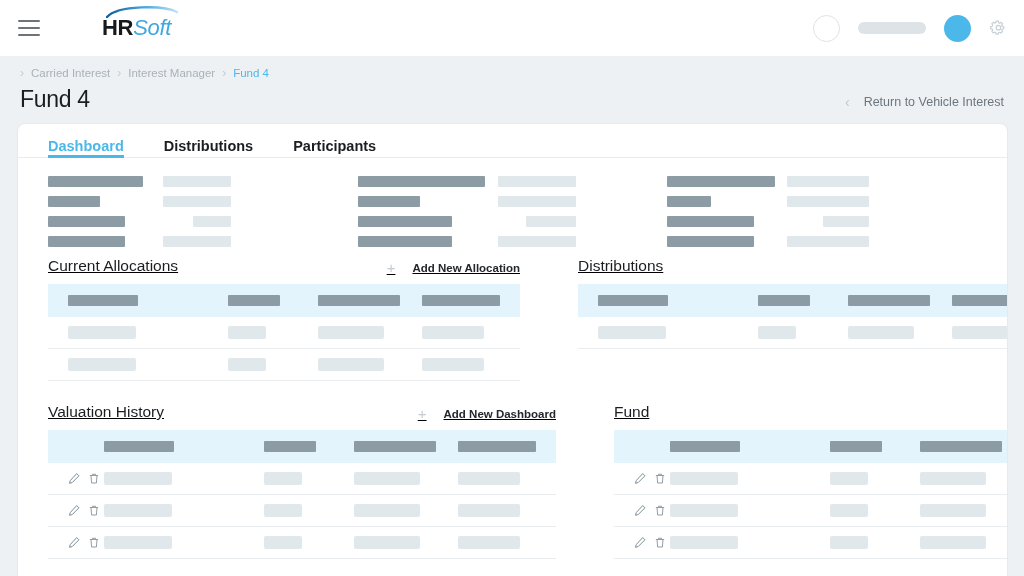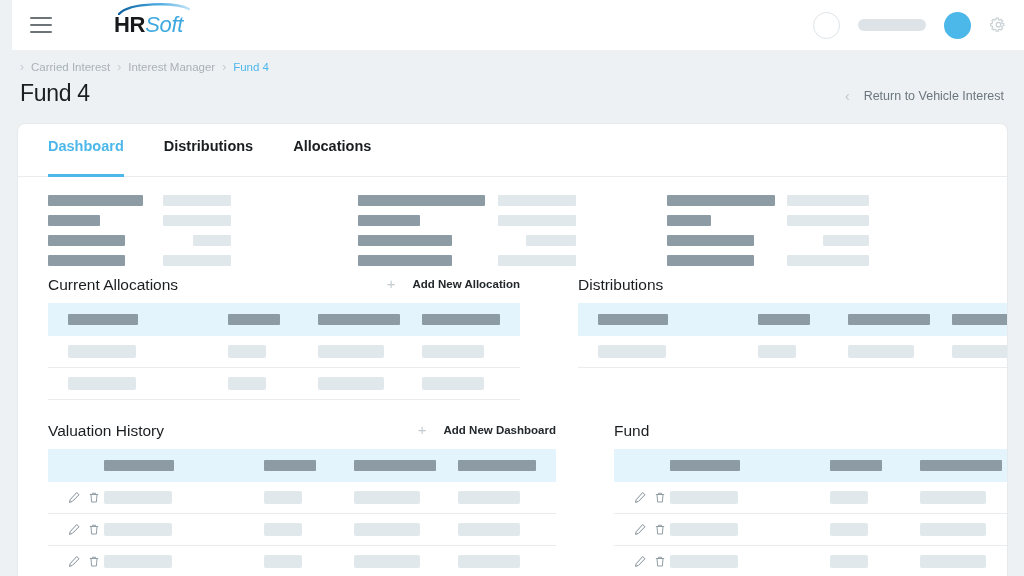--- a/index.html
+++ b/index.html
@@ -6,26 +6,25 @@
   html, body {
     width: 1024px; height: 576px;
     font-family: "Liberation Sans", sans-serif;
     background: #eef1f3;
     overflow: hidden;
   }
 
   
   .appbar {
     position: relative;
-    height: 50px;
+    height: 56px;
     background: #ffffff;
     display: flex;
     align-items: center;
     padding: 0 16px 0 14px;
-    margin-left: 12px;
   }
   .hamburger { width: 22px; height: 16px; display: flex; flex-direction: column;
     justify-content: space-between; cursor: pointer; margin-left: 4px; }
   .hamburger span { display: block; height: 2px; background: #6c7478; border-radius: 1px; }
 
   .logo { position: relative; margin-left: 62px; display: flex; align-items: flex-end; }
   .logo-swoosh { position: absolute; left: 4px; top: -11px; width: 72px; height: 14px; }
   .logo-hr { font-size: 22px; font-weight: bold; color: #17191c; letter-spacing: -0.3px; }
   .logo-soft { font-size: 22px; font-weight: 400; color: #3ea9e0; letter-spacing: -0.3px; font-style: italic; }
 
@@ -51,39 +50,39 @@
   
   .card {
     position: absolute; left: 18px; top: 124px; width: 989px; height: 470px;
     background: #ffffff;
     border-radius: 7px 7px 0 0;
     box-shadow: 0 0 0 1px #e6eaed;
     overflow: hidden;
   }
 
   .tabs { display: flex; gap: 40px; padding: 14px 30px 0 30px; border-bottom: 1px solid #e9edf0; }
-  .tab { font-size: 14.5px; font-weight: bold; color: #1b1e21; padding-bottom: 20px;
+  .tab { font-size: 14.5px; font-weight: bold; color: #1b1e21; padding-bottom: 1px;
     cursor: pointer; border-bottom: 3px solid transparent; margin-bottom: -1px; }
   .tab.active { color: #4cb8ea; border-bottom-color: #4cb8ea; }
 
   
   .summary { display: flex; padding: 18px 30px 10px 30px; gap: 0; }
   .sumgroup { display: flex; flex: 1; }
   .sumcol { display: flex; flex-direction: column; gap: 9px; }
   .sumcol.labels { width: 115px; }
   .sumcol.values { width: 80px; align-items: flex-start; }
   .bar-dark { height: 11px; background: #8d9ca4; border-radius: 1px; }
   .bar-light { height: 11px; background: #e0e8ec; border-radius: 1px; }
 
   
   .panels { display: flex; padding: 0 30px; gap: 0; }
   .panel-col { flex: 1; padding-right: 10px; }
   .panel-col.right { padding-right: 0; padding-left: 48px; }
 
-  .panel-head { display: flex; align-items: flex-start; margin-bottom: 9px; }
+  .panel-head { display: flex; align-items: flex-end; margin-bottom: 9px; text-decoration: underline; }
   .panel-title { font-size: 15.5px; color: #1b1e21; font-weight: 400; }
   .add-link { margin-left: auto; display: flex; align-items: center; gap: 17px; cursor: pointer; }
   .add-plus { color: #c3ccd2; font-size: 15px; line-height: 1; }
   .add-text { font-size: 11.5px; font-weight: bold; color: #23282c; }
 
   table.sk { width: 100%; border-collapse: collapse; table-layout: fixed; }
   table.sk tr.hdr { background: #e3f4fc; }
   table.sk tr.hdr td { padding: 11px 0; }
   table.sk tr.row td { padding: 9px 0; border-bottom: 1px solid #e9edf0; }
   table.sk td { vertical-align: middle; }
@@ -152,21 +151,21 @@
       <span>Return to Vehicle Interest</span>
     </div>
   </div>
 </div>
 
 <div class="card">
 
   <div class="tabs">
     <div class="tab active">Dashboard</div>
     <div class="tab">Distributions</div>
-    <div class="tab">Allocations</div>
+    <div class="tab">Participants</div>
   </div>
 
   <div class="summary">
 
     <div class="sumgroup">
       <div class="sumcol labels">
         <div class="bar-dark" style="width:95px"></div>
         <div class="bar-dark" style="width:52px"></div>
         <div class="bar-dark" style="width:77px"></div>
         <div class="bar-dark" style="width:77px"></div>

